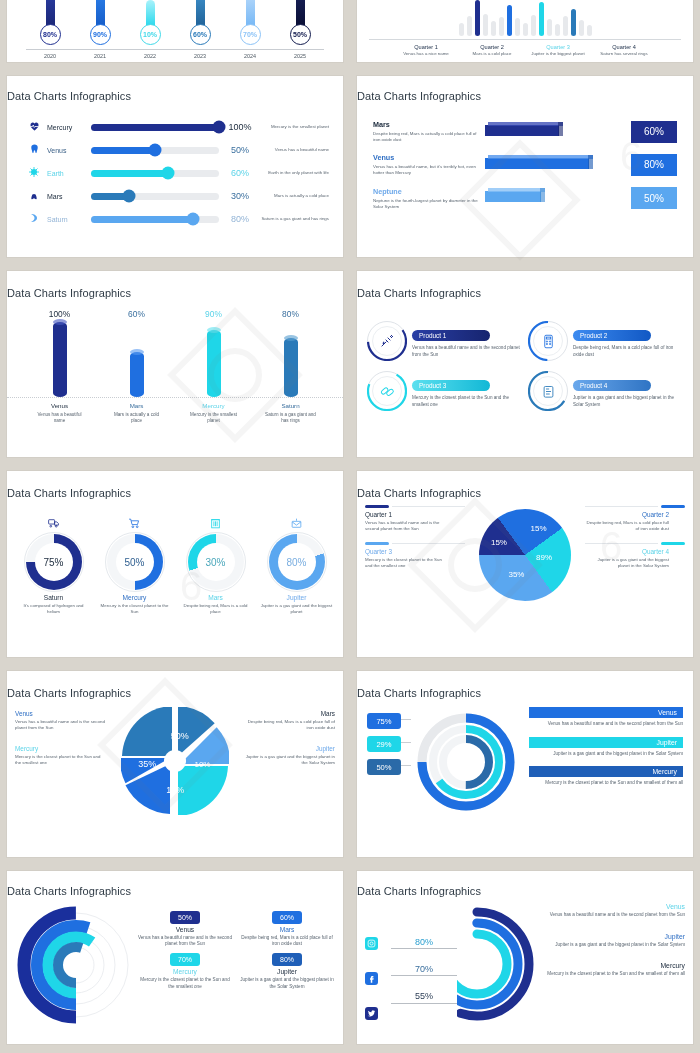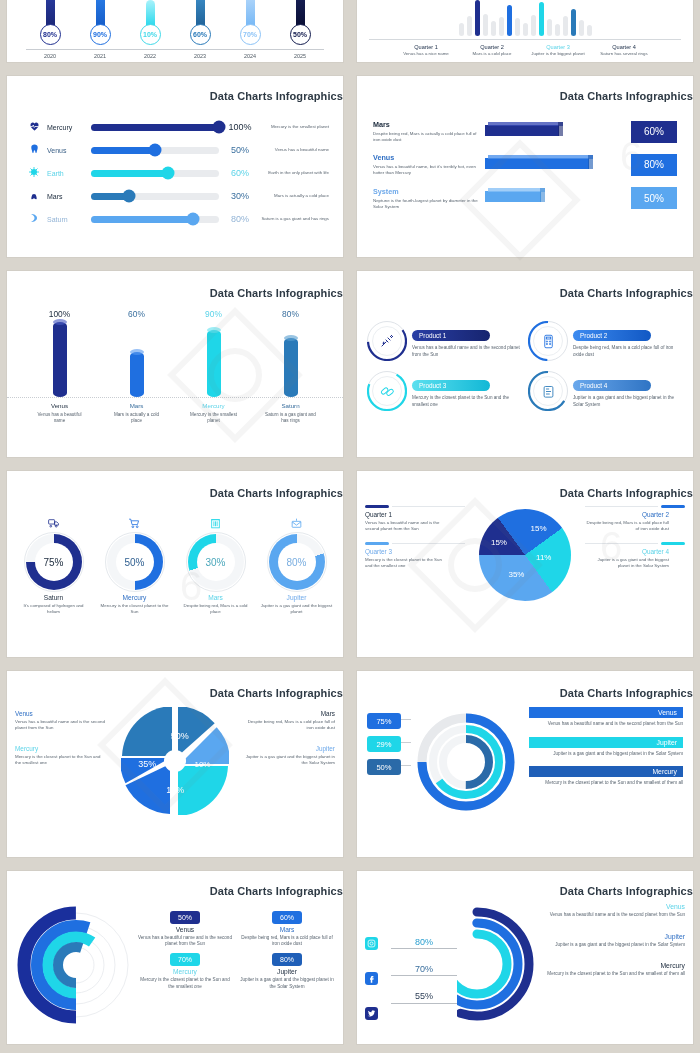--- a/index.html
+++ b/index.html
@@ -19,24 +19,24 @@
     padding:0 7px;
     position:relative;
   }
   .panel {
     background:#fff;
     position:relative;
     overflow:hidden;
     box-shadow:0 0 0 1px rgba(0,0,0,0.03);
   }
   .p-title {
-    text-align:right;
+    text-align:left;
     font-size:11px;
     color:#2e3a45;
-    font-weight:700;
+    font-weight:400;
     letter-spacing:.1px;
   }
   .mini { font-size:4.6px; line-height:1.35; color:#5a6570; }
   .nm { font-size:6.2px; }
 
   
   .therm-wrap { display:flex; justify-content:center; gap:16px; padding-top:0; }
   .therm { width:34px; display:flex; flex-direction:column; align-items:center; }
   .therm .tube { width:9px; height:32px; border-radius:5px; }
   .therm .badge {
@@ -350,21 +350,21 @@
             <div class="face" style="background:#1f6fe0;"></div>
             <div class="top" style="background:#4b91ec;"></div>
             <div class="side" style="background:#1757b0;"></div>
           </div>
         </div>
         <div class="b3-pct" style="background:#1f6fe0;">80%</div>
       </div>
 
       <div class="b3-row">
         <div class="b3-txt">
-          <div class="t" style="color:#6ea9ea;">System</div>
+          <div class="t" style="color:#6ea9ea;">Neptune</div>
           <div class="d">Neptune is the fourth-largest planet by diameter in the Solar System</div>
         </div>
         <div class="b3-bar-area">
           <div class="b3-bar" style="width:60px;">
             <div class="face" style="background:#5aa7f0;"></div>
             <div class="top" style="background:#86c0f6;"></div>
             <div class="side" style="background:#3e8bd6;"></div>
           </div>
         </div>
         <div class="b3-pct" style="background:#5aa7f0;">50%</div>
@@ -602,21 +602,21 @@
         </div>
         <div class="legend-blk" style="margin-top:1px;">
           <div class="lt" style="color:#6ea9ea;">Quarter 3</div>
           <div class="ld">Mercury is the closest planet to the Sun and the smallest one</div>
         </div>
       </div>
 
       <div style="flex:1;display:flex;justify-content:center;padding-top:4px;">
         <div class="pie" style="position:relative;background:conic-gradient(#1f6fe0 0 15%, #1fd6e8 15% 40%, #5aa7f0 40% 75%, #1f2f8f 75% 90%, #1f6fe0 90% 100%);">
           <div class="plbl" style="position:absolute;left:56%;top:16%;color:#fff;font-size:8px;">15%</div>
-          <div class="plbl" style="position:absolute;left:62%;top:48%;color:#fff;font-size:8px;">11%</div>
+          <div class="plbl" style="position:absolute;left:62%;top:48%;color:#fff;font-size:8px;">89%</div>
           <div class="plbl" style="position:absolute;left:32%;top:66%;color:#fff;font-size:8px;">35%</div>
           <div class="plbl" style="position:absolute;left:13%;top:32%;color:#fff;font-size:8px;">15%</div>
         </div>
       </div>
 
       <div style="width:100px;">
         <div style="display:flex;align-items:center;gap:3px;">
           <div class="rule"></div>
           <div class="lbar" style="height:3px;width:24px;border-radius:2px;background:#1f6fe0;"></div>
         </div>

